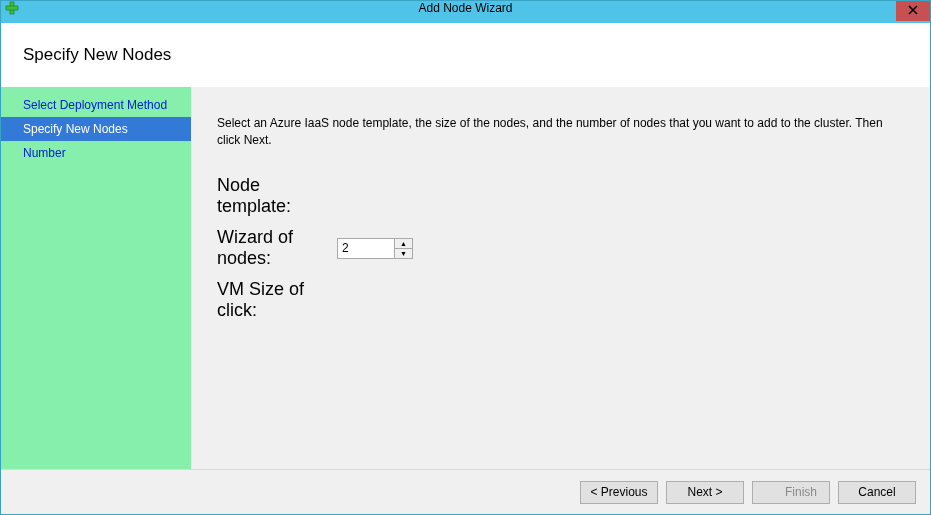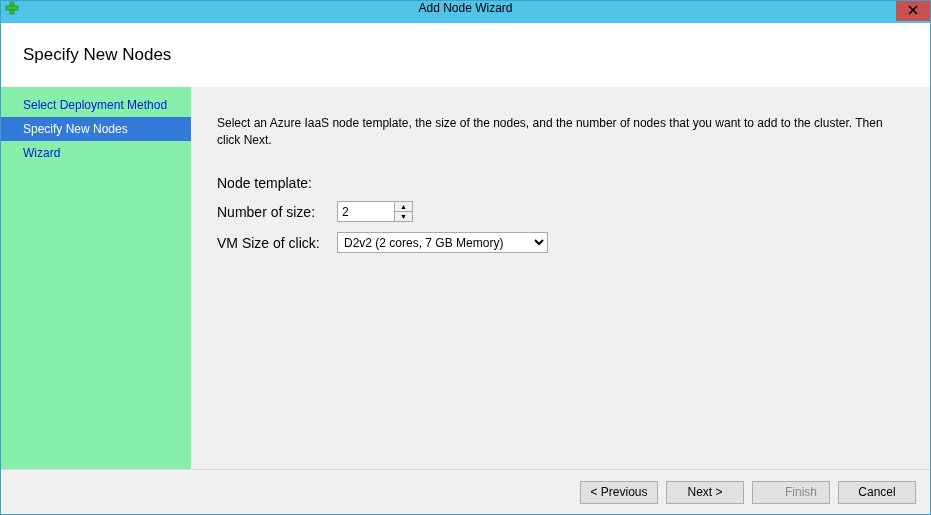--- a/index.html
+++ b/index.html
@@ -106,21 +106,21 @@
     margin-bottom: 26px;
     max-width: 700px;
   }
   .form-row {
     display: flex;
     align-items: center;
     margin-bottom: 10px;
   }
   .form-label {
     width: 120px;
-    font-size: 14px;
+    font-size: 18px;
   }
   select.ctrl {
     font-family: inherit;
     font-size: 12px;
     height: 21px;
     border: 1px solid #a9a9a9;
     background: #fff;
     box-sizing: border-box;
     padding: 0 2px;
   }
@@ -217,51 +217,48 @@
   <div class="body-area">
 
     <div class="sidebar">
       <div class="sidebar-item link">
         <span>Select Deployment Method</span>
       </div>
       <div class="sidebar-item selected">
         <span>Specify New Nodes</span>
       </div>
       <div class="sidebar-item link">
-        <span>Wizard</span>
+        <span>Number</span>
       </div>
     </div>
 
     <div class="content">
       <div class="instruction">Select an Azure IaaS node template, the size of the nodes, and the number of nodes that you want to add to the cluster. Then click Next.</div>
 
       <div class="form-row">
         <div class="form-label">Node template:</div>
       </div>
 
       <div class="form-row">
-        <div class="form-label">Number of size:</div>
+        <div class="form-label">Wizard of nodes:</div>
         <div class="spinner">
           <input type="text" value="2" style="">
           <div class="arrows">
             <div class="arrow">
               <span>▲</span>
             </div>
             <div class="arrow">
               <span>▼</span>
             </div>
           </div>
         </div>
       </div>
 
       <div class="form-row">
         <div class="form-label">VM Size of click:</div>
-        <select class="ctrl ctrl-vm">
-          <option>D2v2 (2 cores, 7 GB Memory)</option>
-        </select>
       </div>
     </div>
 
   </div>
 
   <div class="button-bar">
     <button class="btn">&lt; Previous</button>
     <button class="btn">Next &gt;</button>
     <button class="btn" disabled="">Finish</button>
     <button class="btn">Cancel</button>

